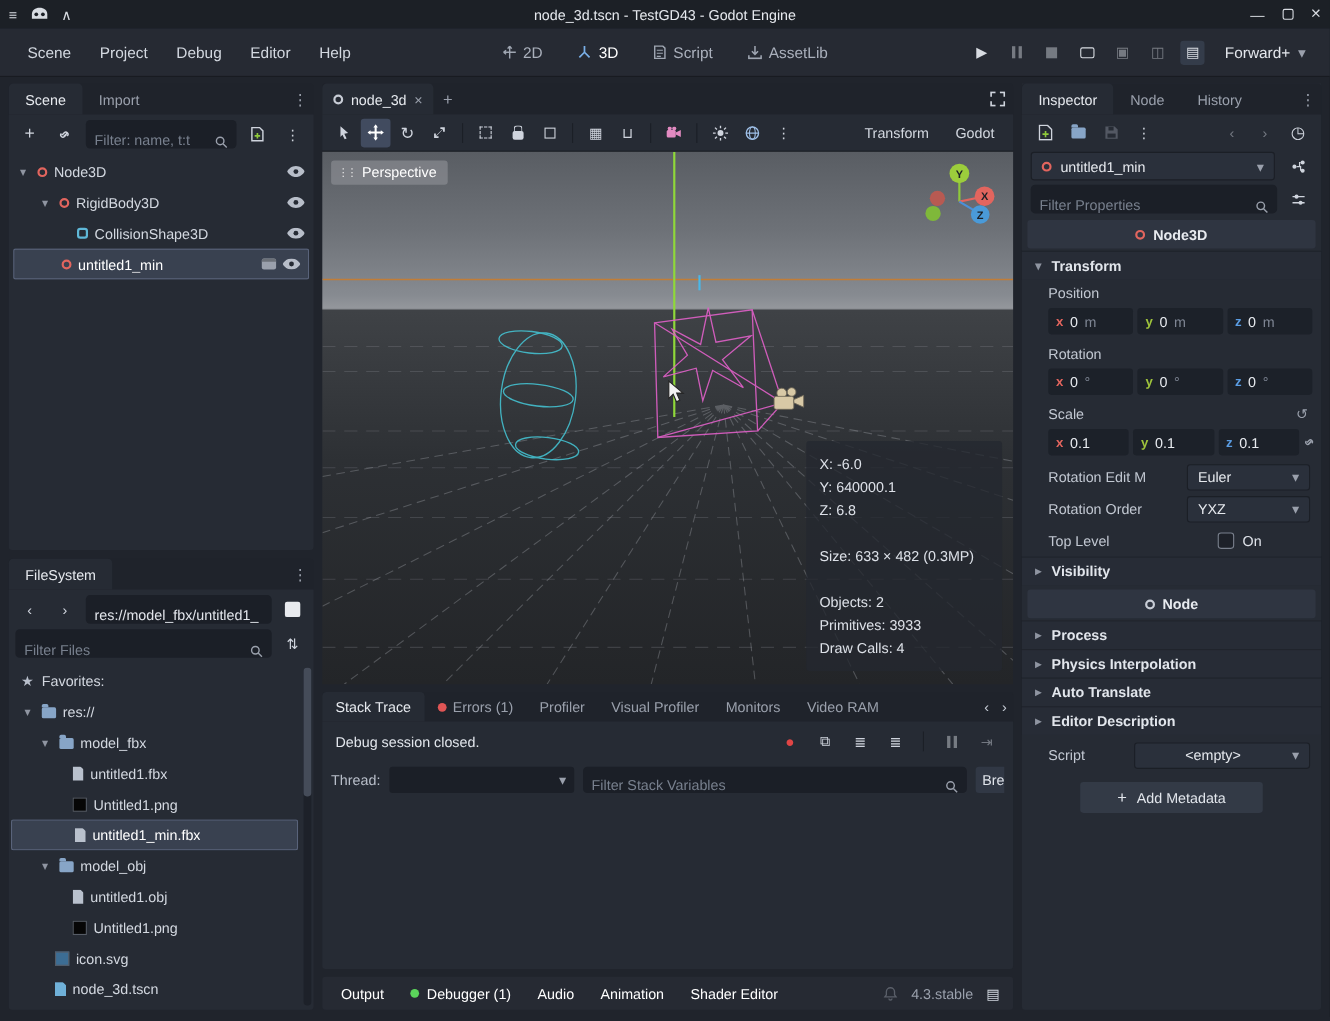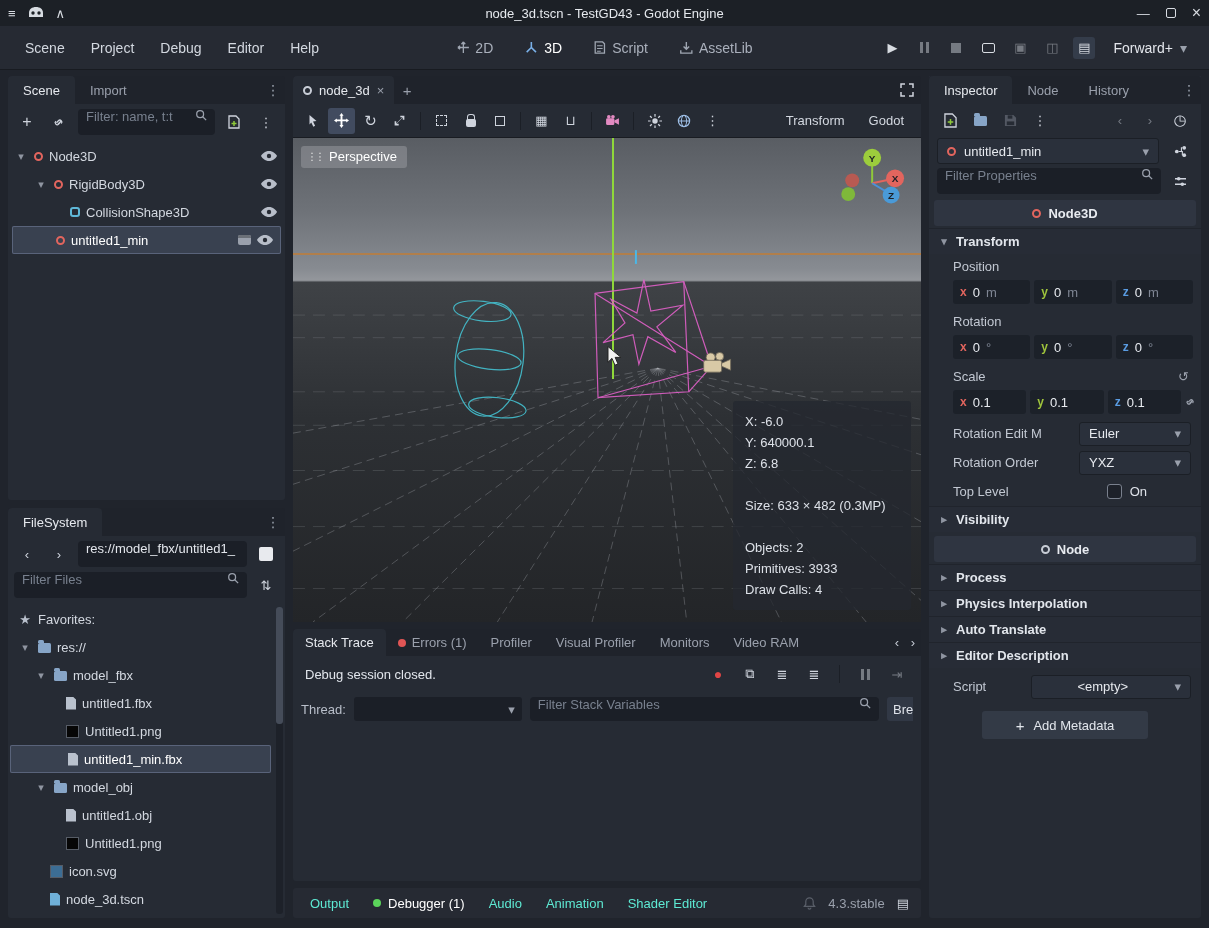--- a/index.html
+++ b/index.html
@@ -35,21 +35,21 @@
   .center{flex:1;display:flex;flex-direction:column;gap:7px;min-width:0;min-height:0}
   .right-dock{width:272px;display:flex;flex-direction:column;flex:0 0 auto;background:#262b34;border-radius:0 0 3px 3px;min-height:0}
 
   
   .dock-tabs{height:28px;display:flex;align-items:stretch;background:#1f232b;flex:0 0 auto;border-radius:3px 3px 0 0}
   .dtab{display:flex;align-items:center;padding:0 15px;color:#9aa0ac;font-size:13px}
   .dtab.active{background:#262b34;color:#e6e9ee;border-radius:4px 4px 0 0}
   .dots-btn{margin-left:auto;width:24px;display:flex;align-items:center;justify-content:center;color:#9aa0ac;font-size:14px}
   .panel-body{background:#262b34;flex:1;display:flex;flex-direction:column;min-height:0;border-radius:0 0 3px 3px}
   .trow{display:flex;align-items:center;gap:6px;padding:5px 6px;flex:0 0 auto}
-  .tfield{display:flex;align-items:flex-start;gap:6px;background:#1b1f27;border-radius:4px;height:26px;padding:0 8px;flex:1;min-width:0}
+  .tfield{display:flex;align-items:flex-end;gap:6px;background:#1b1f27;border-radius:4px;height:26px;padding:0 8px;flex:1;min-width:0}
   .tfield input{background:none;border:0;outline:0;color:#e3e6ec;font:inherit;width:100%;min-width:0}
   .tfield input::placeholder{color:#78808e}
   .ibtn{width:26px;height:26px;display:flex;align-items:center;justify-content:center;border-radius:3px;color:#cfd4dd;flex:0 0 auto}
   .mag{flex:0 0 auto}
 
   
   .tree{flex:1;overflow:hidden;position:relative;padding-top:2px}
   .tnode{height:28px;display:flex;align-items:center;gap:6px;padding-right:8px}
   .tnode .lbl{color:#d3d8e0;white-space:nowrap;overflow:hidden;text-overflow:ellipsis}
   .tnode.sel{background:#394150;box-shadow:inset 0 0 0 1px #59637a;border-radius:2px}
@@ -112,21 +112,21 @@
   .thread-lbl{color:#b9bfca}
   .thread-select{width:168px;height:24px;background:#1b1f27;border-radius:3px;display:flex;align-items:center;justify-content:flex-end;padding:0 7px;color:#9aa0ac}
   .bre-btn{width:26px;height:24px;background:#313845;border-radius:3px 0 0 3px;display:flex;align-items:center;padding-left:6px;overflow:hidden;color:#dfe3ea;flex:0 0 auto}
   .dbg-split{flex:1;display:flex;min-height:0;padding:0 8px 8px;gap:4px}
   .frames{width:298px;background:#23272f;border-radius:3px;display:flex;flex-direction:column;flex:0 0 auto}
   .frames-hdr{height:26px;background:#2b303a;border-radius:3px 3px 0 0;display:flex;align-items:center;justify-content:center;color:#d3d8e0}
   .vars{flex:1;background:#23272f;border-radius:3px;position:relative}
 
   
   .bottom-bar{flex:0 0 30px;background:#262a33;border-radius:3px;display:flex;align-items:center;padding:0 6px;gap:2px}
-  .bb-item{display:flex;align-items:center;gap:7px;padding:5px 11px;border-radius:3px;color:#5eead4}
+  .bb-item{display:flex;align-items:center;gap:7px;padding:5px 11px;border-radius:3px;color:#ffffff}
   .bb-item.active{color:#fff}
   .bb-right{margin-left:auto;display:flex;align-items:center;gap:12px;padding-right:6px}
   .version{color:#9aa0ac}
 
   
   .insp-toolbar{height:32px;display:flex;align-items:center;gap:4px;padding:0 8px;flex:0 0 auto}
   .insp-toolbar .gap2{flex:1}
   .node-row{height:30px;display:flex;align-items:center;gap:8px;padding:0 8px;flex:0 0 auto}
   .node-select{flex:1;height:26px;background:#2a303b;border:1px solid #1b1f26;border-radius:3px;display:flex;align-items:center;gap:8px;padding:0 9px;color:#e6e9ee;min-width:0}
   .filter-row{height:30px;display:flex;align-items:center;gap:6px;padding:0 8px;flex:0 0 auto}

